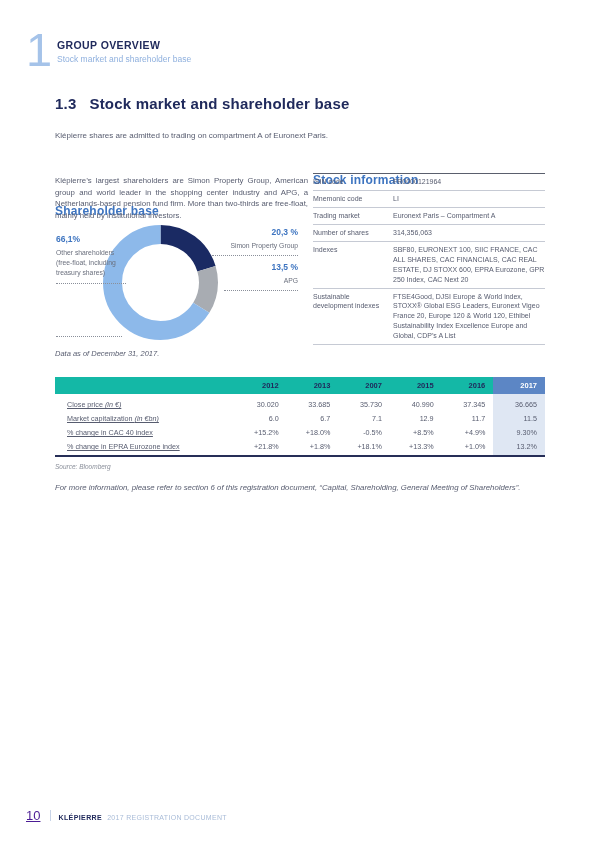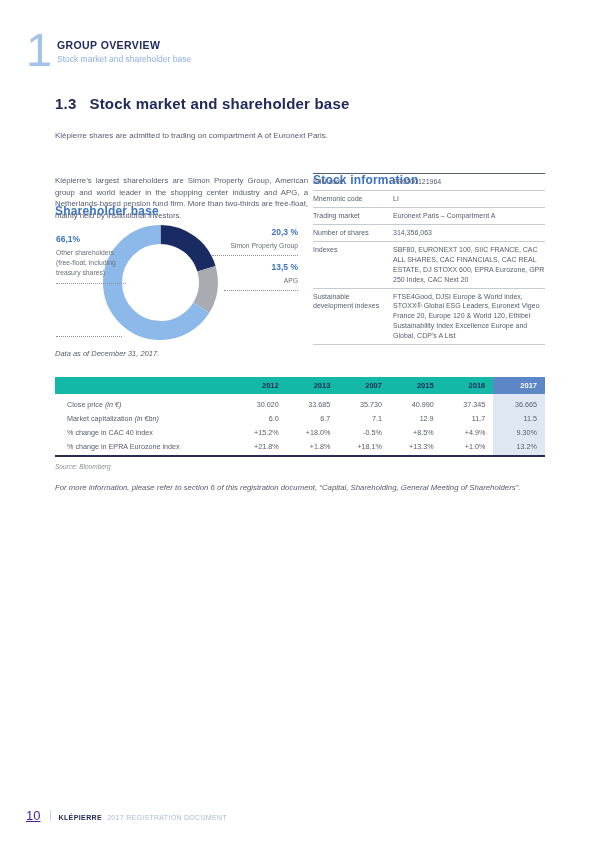--- a/index.html
+++ b/index.html
@@ -71,21 +71,21 @@
     border-collapse: collapse; table-layout: fixed;
     font-size: 7.2px; color: #575c6f;
   }
   .history col.c-label { width: 180px; }
   .history thead th {
     background: #14b8a6; color: #202a5c; font-weight: 700; font-size: 7.5px;
     text-align: right; padding: 4px 8px 4px 0; height: 15px;
   }
   .history thead th.hl { background: #5c86c5; color: #ffffff; }
   .history tbody td { text-align: right; padding: 2.5px 8px 2.5px 0; }
-  .history tbody td.lbl { text-align: left; padding-left: 12px; }
+  .history tbody td.lbl { text-align: left; padding-left: 12px; text-decoration: underline; }
   .history tbody td.hl { background: #dfe7f3; margin-top: 25px; }
   .history tbody tr:first-child td { padding-top: 6px; }
   .history tbody tr:last-child td { border-bottom: 2px solid #262e57; padding-bottom: 4px; }
   .history .sfx { font-style: italic; }
 
   .source { position: absolute; left: 55px; top: 463px; font-size: 6.5px; font-style: italic; color: #8a8f9a; }
   .footer-note {
     position: absolute; left: 55px; top: 483px; width: 490px;
     font-size: 7.8px; font-style: italic; color: #575c6f;
   }

